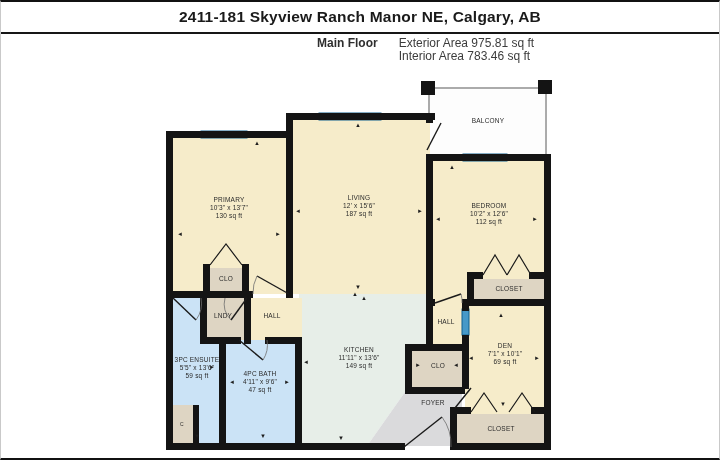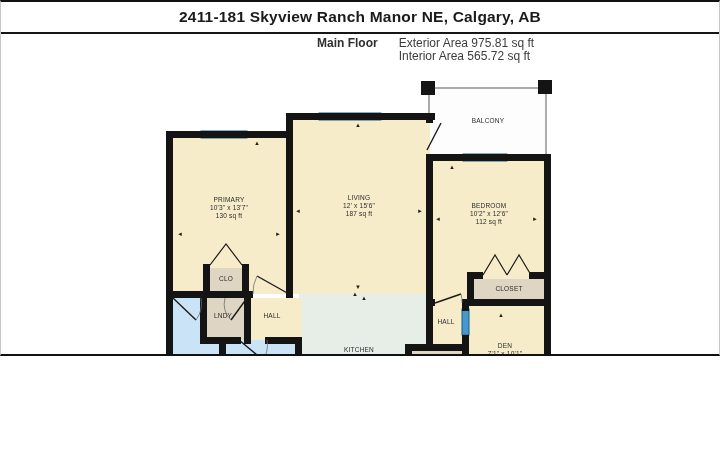--- a/index.html
+++ b/index.html
@@ -1,16 +1,16 @@
 <!DOCTYPE html>
 <html style="--wall: #141414; --room: #f6ecca; --kitchen: #e7eee8; --bath: #cbe3f6; --closet: #ded5c3; --foyer: #dadadc; --window: #4699c8; --window_border: #0f5f8e; --balcony: #fdfdfd; --line: #1a1a1a;"><head>
 <meta charset="utf-8">
 <style>
   html,body{margin:0;padding:0;background:#ffffff;font-family:"Liberation Sans",sans-serif;}
-  .page{position:relative;width:720px;height:356px;background:#fff;box-sizing:border-box;
+  .page{position:relative;width:720px;height:460px;background:#fff;box-sizing:border-box;
         border-top:2px solid #111;border-bottom:2px solid #111;border-left:1px solid #c9c9c9;border-right:1px solid #c9c9c9;overflow:hidden;}
   .title{position:absolute;top:6px;left:0;width:100%;text-align:center;font-size:15.5px;font-weight:bold;color:#1a1a1a;letter-spacing:.2px;}
   .divider{position:absolute;top:30px;left:0;width:100%;height:2px;background:#161616;}
   .subheader{position:absolute;top:35px;left:316px;display:flex;gap:9px;font-size:12px;color:#3c3c3c;}
   .floor-label{font-weight:bold;color:#2e2e2e;line-height:13px;}
   .area-lines div{line-height:13px;margin-left:12px;}
   .plan-svg{position:absolute;left:0;top:0;}
   .lbl{position:absolute;transform:translate(-50%,-50%);font-size:6.5px;line-height:8px;color:#2b2b2b;
        white-space:nowrap;text-align:center;letter-spacing:.2px;}
   .lbl.tiny{font-size:5px;}
@@ -26,21 +26,21 @@
 
 <div class="page">
 
   <div class="title">2411-181 Skyview Ranch Manor NE, Calgary, AB</div>
   <div class="divider"></div>
 
   <div class="subheader">
     <div class="floor-label">Main Floor</div>
     <div class="area-lines">
       <div>Exterior Area 975.81 sq ft</div>
-      <div>Interior Area 565.72 sq ft</div>
+      <div>Interior Area 783.46 sq ft</div>
     </div>
   </div>
 
   <svg class="plan-svg" width="720" height="476" viewBox="0 0 720 476">
 
     <g>
       <rect x="428" y="86" width="117" height="69" fill="var(--balcony)" stroke="#909090" stroke-width="1.5"></rect>
       <rect x="420" y="79" width="14" height="14" class="w"></rect>
       <rect x="537" y="78" width="14" height="14" class="w"></rect>
     </g>

